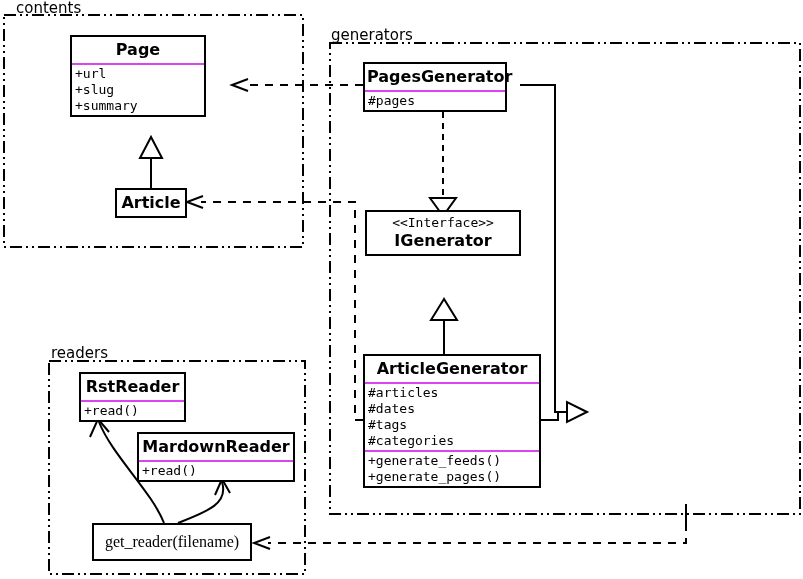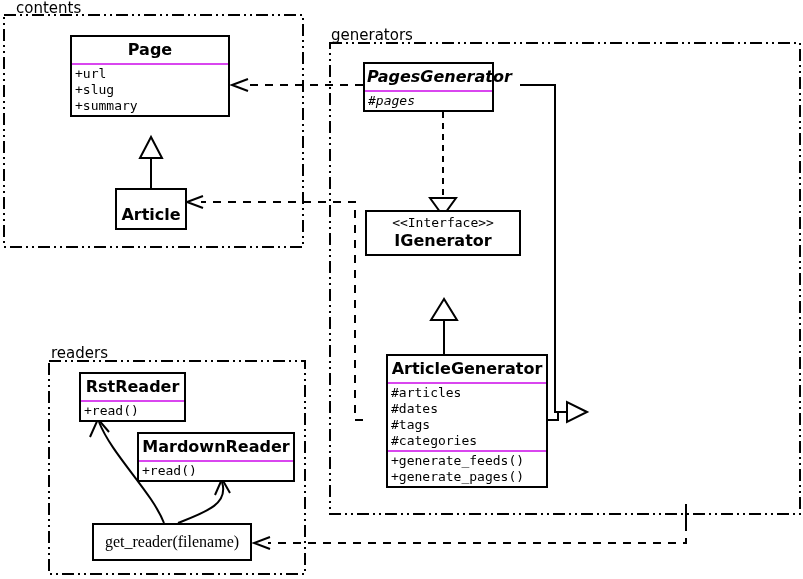--- a/index.html
+++ b/index.html
@@ -131,42 +131,42 @@
     <g>
       <path d="M 178 523 C 206 512 229 504 222 482"></path>
       <path d="M 215 495 L 222 479 L 230 493"></path>
     </g>
   </svg>
 
   <div class="pkg-label" style="left:16px; top:0px;">contents</div>
   <div class="pkg-label" style="left:331px; top:27px;">generators</div>
   <div class="pkg-label" style="left:51px; top:345px;">readers</div>
 
-  <div class="cls" style="left:70px; top:35px; width:160px;">
+  <div class="cls" style="left:70px; top:35px; width:136px;">
     <div class="cls-title">Page</div>
     <div class="members">+url
 +slug
 +summary</div>
   </div>
 
   <div class="cls" style="left:115px; top:188px; width:72px;">
-    <div class="cls-title" style="padding:3px 0;margin-top:12px;">Article</div>
+    <div class="cls-title" style="padding:3px 0;">Article</div>
   </div>
 
-  <div class="cls" style="left:363px; top:62px; width:131px;font-style:italic;">
+  <div class="cls" style="left:363px; top:62px; width:144px;">
     <div class="cls-title">PagesGenerator</div>
     <div class="members">#pages</div>
   </div>
 
   <div class="cls" style="left:365px; top:210px; width:156px;">
     <div class="stereotype">&lt;&lt;Interface&gt;&gt;</div>
     <div class="cls-title">IGenerator</div>
   </div>
 
-  <div class="cls" style="left:363px; top:354px; width:162px;margin-left:23px;">
+  <div class="cls" style="left:363px; top:354px; width:178px;">
     <div class="cls-title">ArticleGenerator</div>
     <div class="members">#articles
 #dates
 #tags
 #categories</div>
     <div class="members">+generate_feeds()
 +generate_pages()</div>
   </div>
 
 

